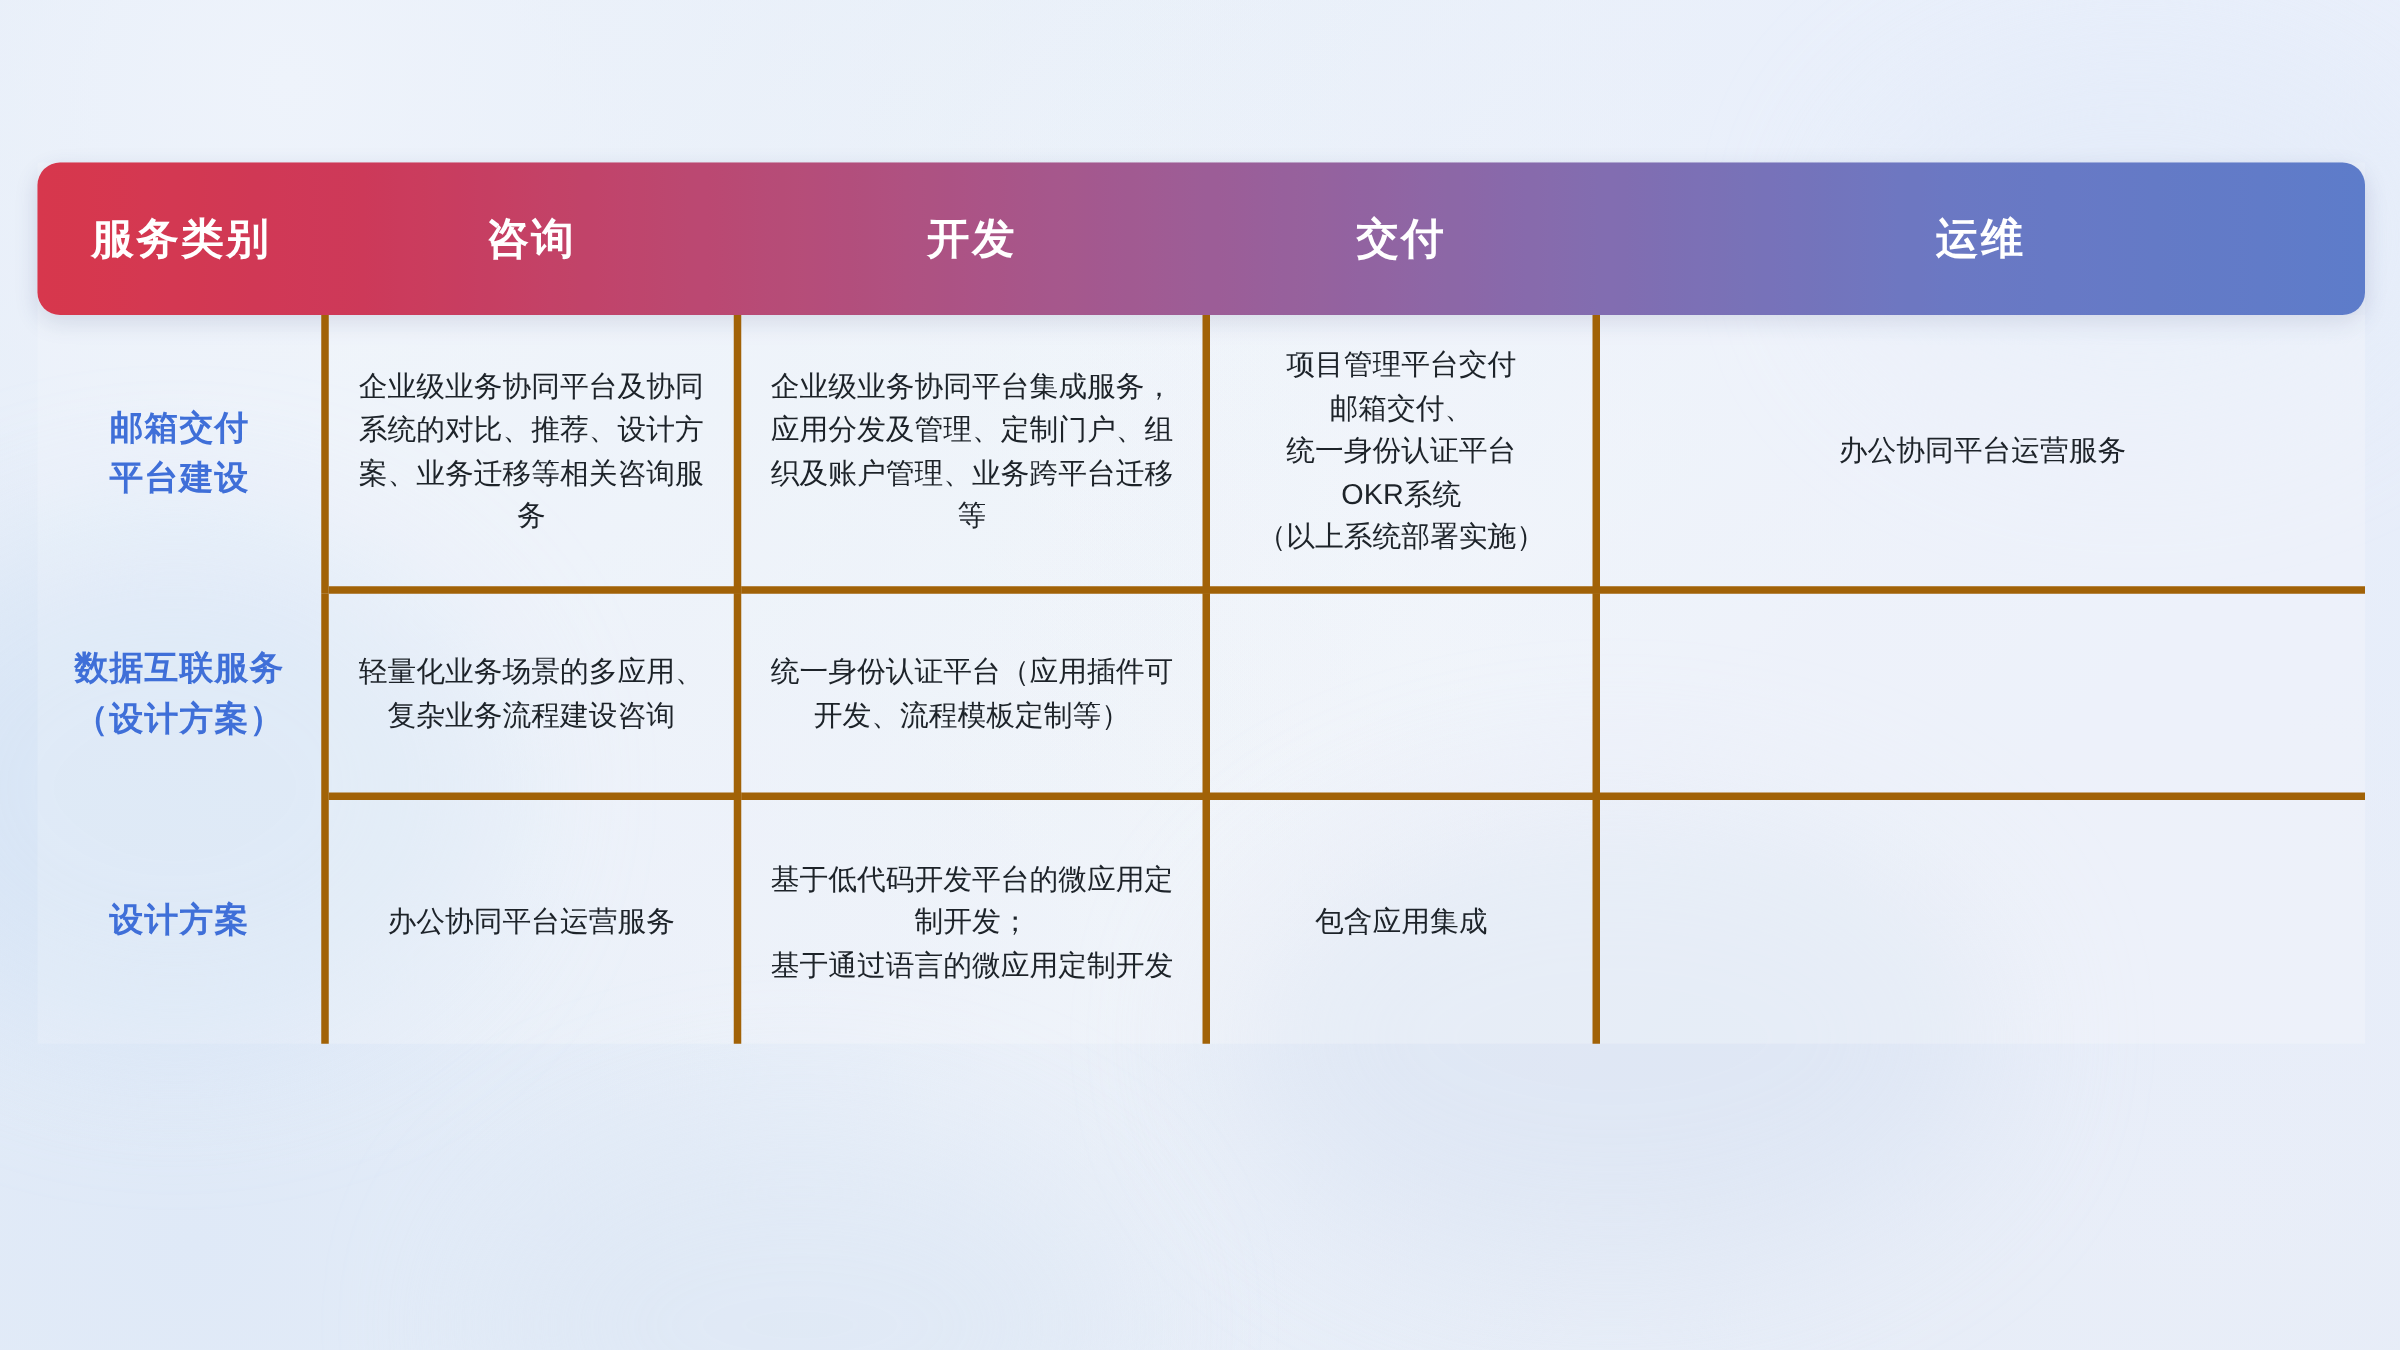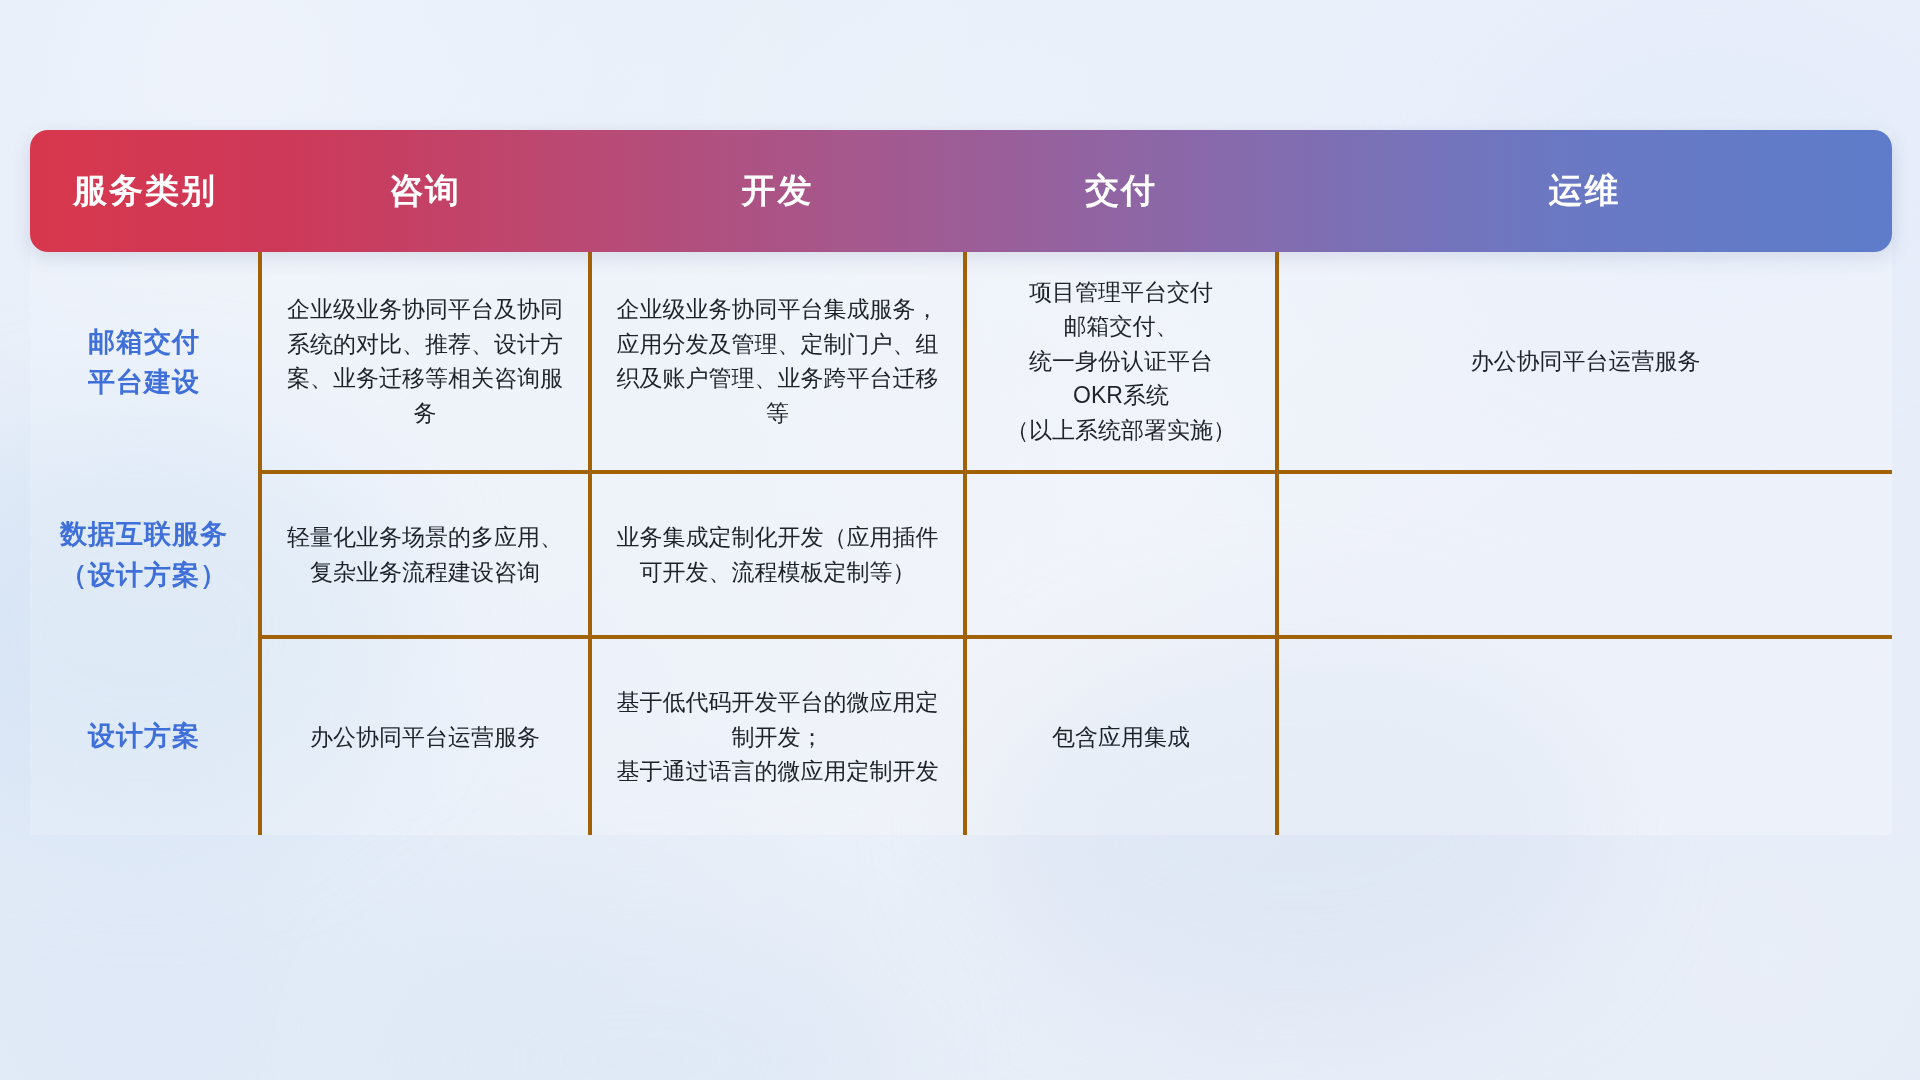--- a/index.html
+++ b/index.html
@@ -79,21 +79,21 @@
         #a92a5e 32%,
         #8e3c7f 48%,
         #6f4f9e 65%,
         #4f5fb8 82%,
         #3f63c0 100%);
     box-shadow: 0 6px 18px rgba(60,70,130,0.18);
   }
 
   
   tbody td {
-    border: 4px solid #a16207;
+    border: 6px solid #a16207;
     vertical-align: middle;
     text-align: center;
     padding: 14px 16px;
     font-size: 23px;
     line-height: 1.5;
     color: #1d2329;
     background: rgba(255,255,255,0.10);
   }
   tbody td.cat {
     border-left: none;
@@ -157,21 +157,21 @@
 邮箱交付、
 统一身份认证平台
 OKR系统
 （以上系统部署实施）</td>
           <td class="nowrapline last-col">办公协同平台运营服务</td>
         </tr>
         <tr class="r2">
           <td class="cat nowrapline">数据互联服务
 （设计方案）</td>
           <td class="nowrapline">轻量化业务场景的多应用、复杂业务流程建设咨询</td>
-          <td class="nowrapline">业务集成定制化开发（应用插件可开发、流程模板定制等）</td>
+          <td class="nowrapline">统一身份认证平台（应用插件可开发、流程模板定制等）</td>
           <td class="nowrapline"></td>
           <td class="nowrapline last-col"></td>
         </tr>
         <tr class="r3">
           <td class="cat nowrapline">设计方案</td>
           <td class="nowrapline">办公协同平台运营服务</td>
           <td class="nowrapline">基于低代码开发平台的微应用定制开发；
 基于通过语言的微应用定制开发</td>
           <td class="nowrapline">包含应用集成</td>
           <td class="nowrapline last-col"></td>

